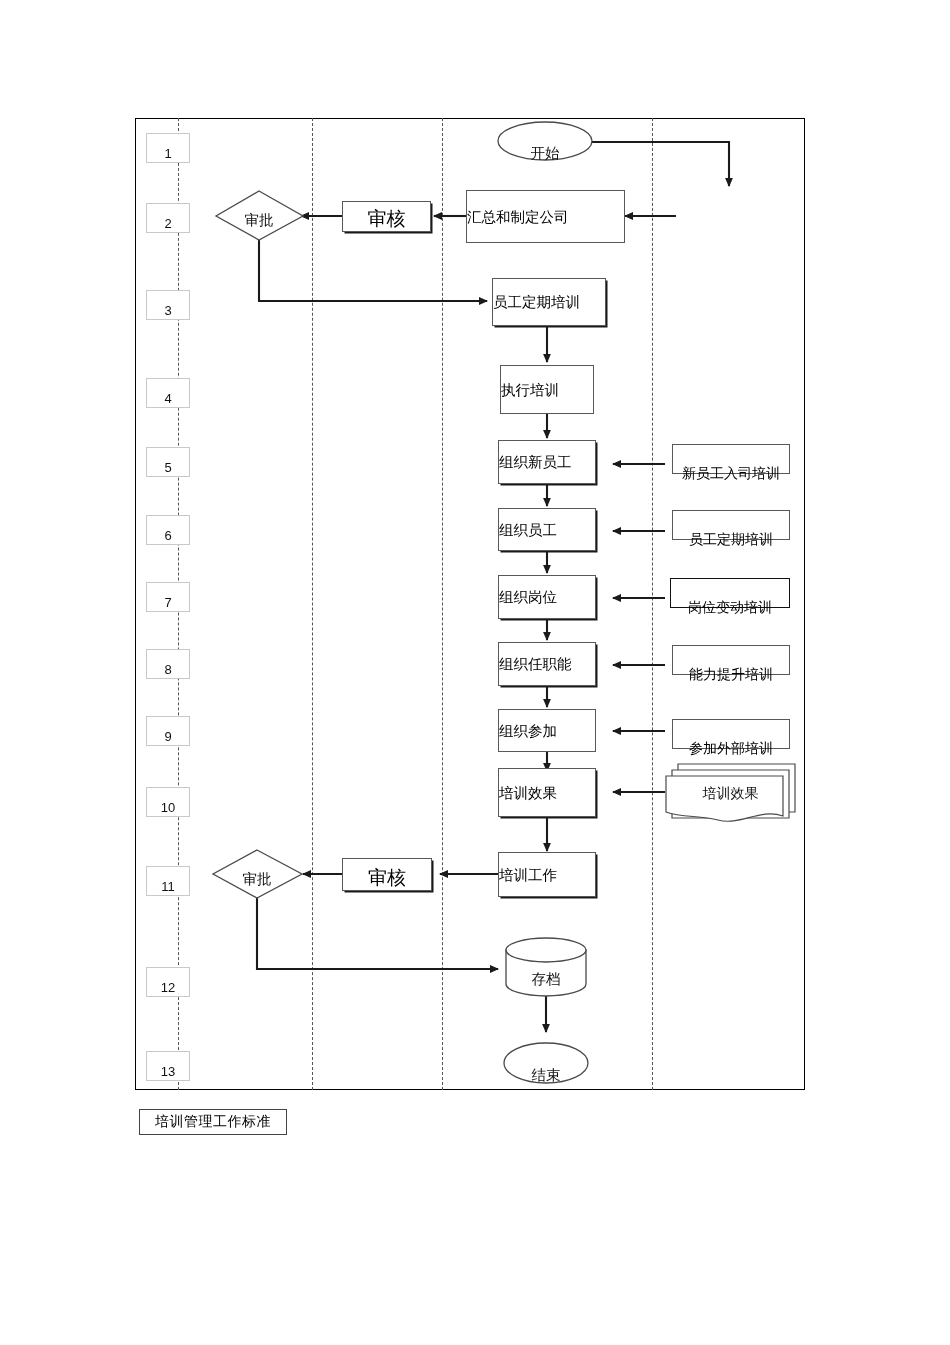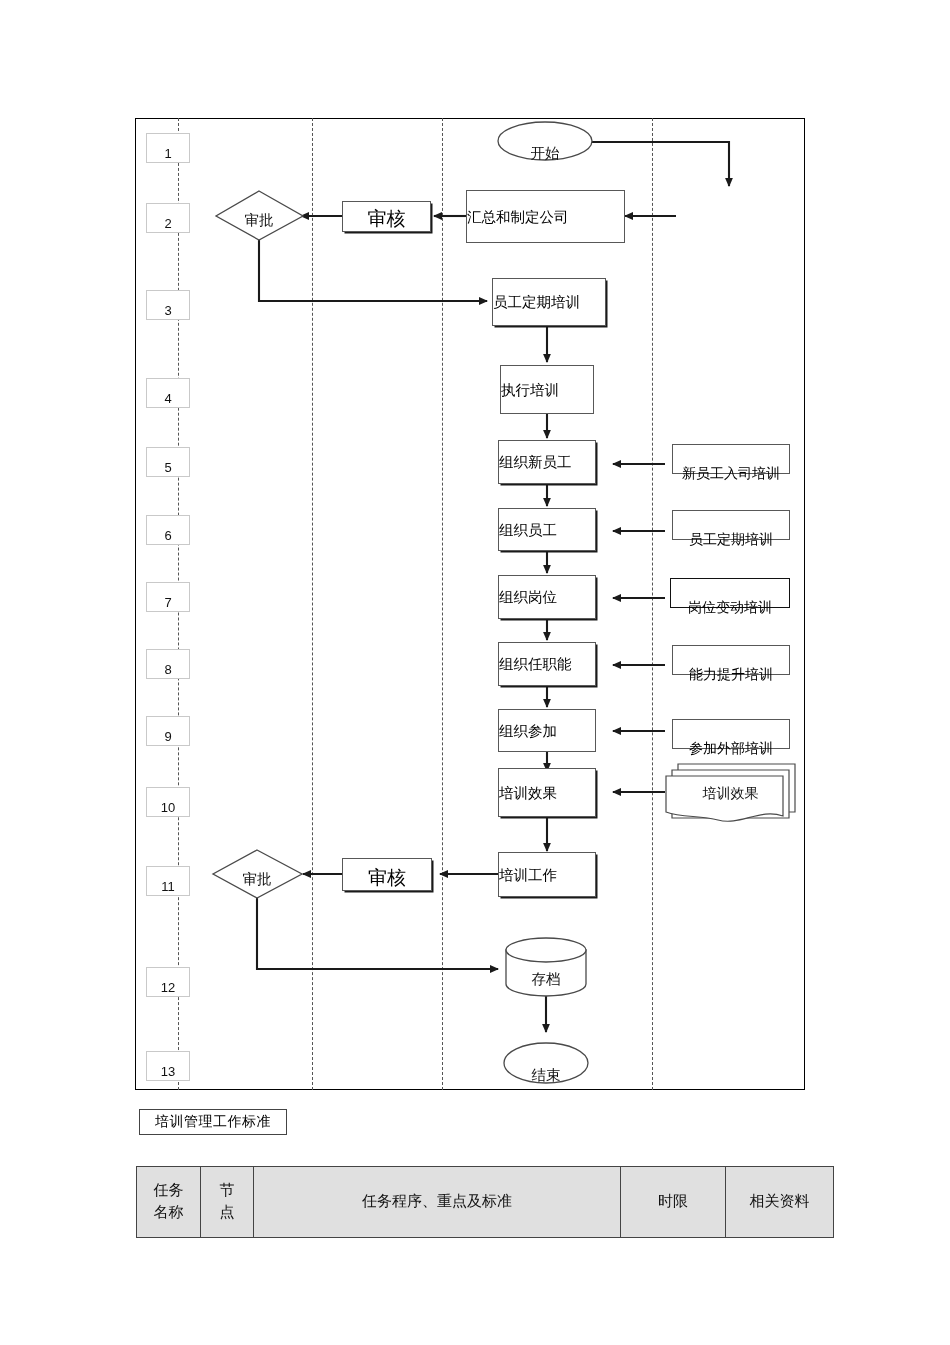--- a/index.html
+++ b/index.html
@@ -242,37 +242,14 @@
   </div>
   <div class="refbox" style="left:672px;top:645px;width:118px;height:30px;">
     <span class="lbl">能力提升培训</span>
   </div>
   <div class="refbox" style="left:672px;top:711px;width:118px;height:30px;margin-top:8px;">
     <span class="lbl">参加外部培训</span>
   </div>
 
   <div class="titlechip">培训管理工作标准</div>
 
-  <table class="std">
-    <thead>
-      <tr>
-        <th style="width:59px;">
-          <span class="stacked">任务</span>
-          <span class="stacked">名称</span>
-        </th>
-        <th style="width:48px;">
-          <span class="stacked">节</span>
-          <span class="stacked">点</span>
-        </th>
-        <th style="width:362px;">
-          <span>任务程序、重点及标准</span>
-        </th>
-        <th style="width:100px;">
-          <span>时限</span>
-        </th>
-        <th style="width:103px;">
-          <span>相关资料</span>
-        </th>
-      </tr>
-    </thead>
-  </table>
 
 </div>
 
 </body></html>

